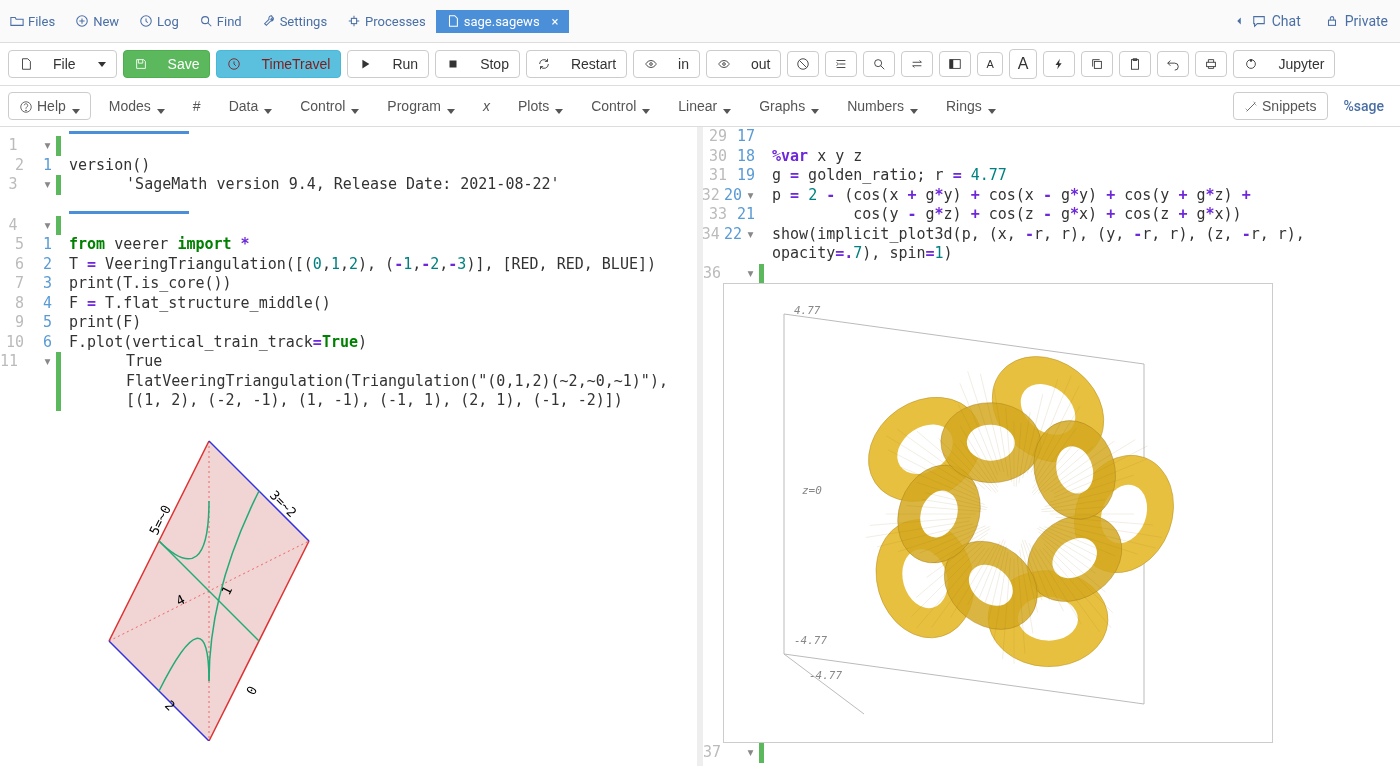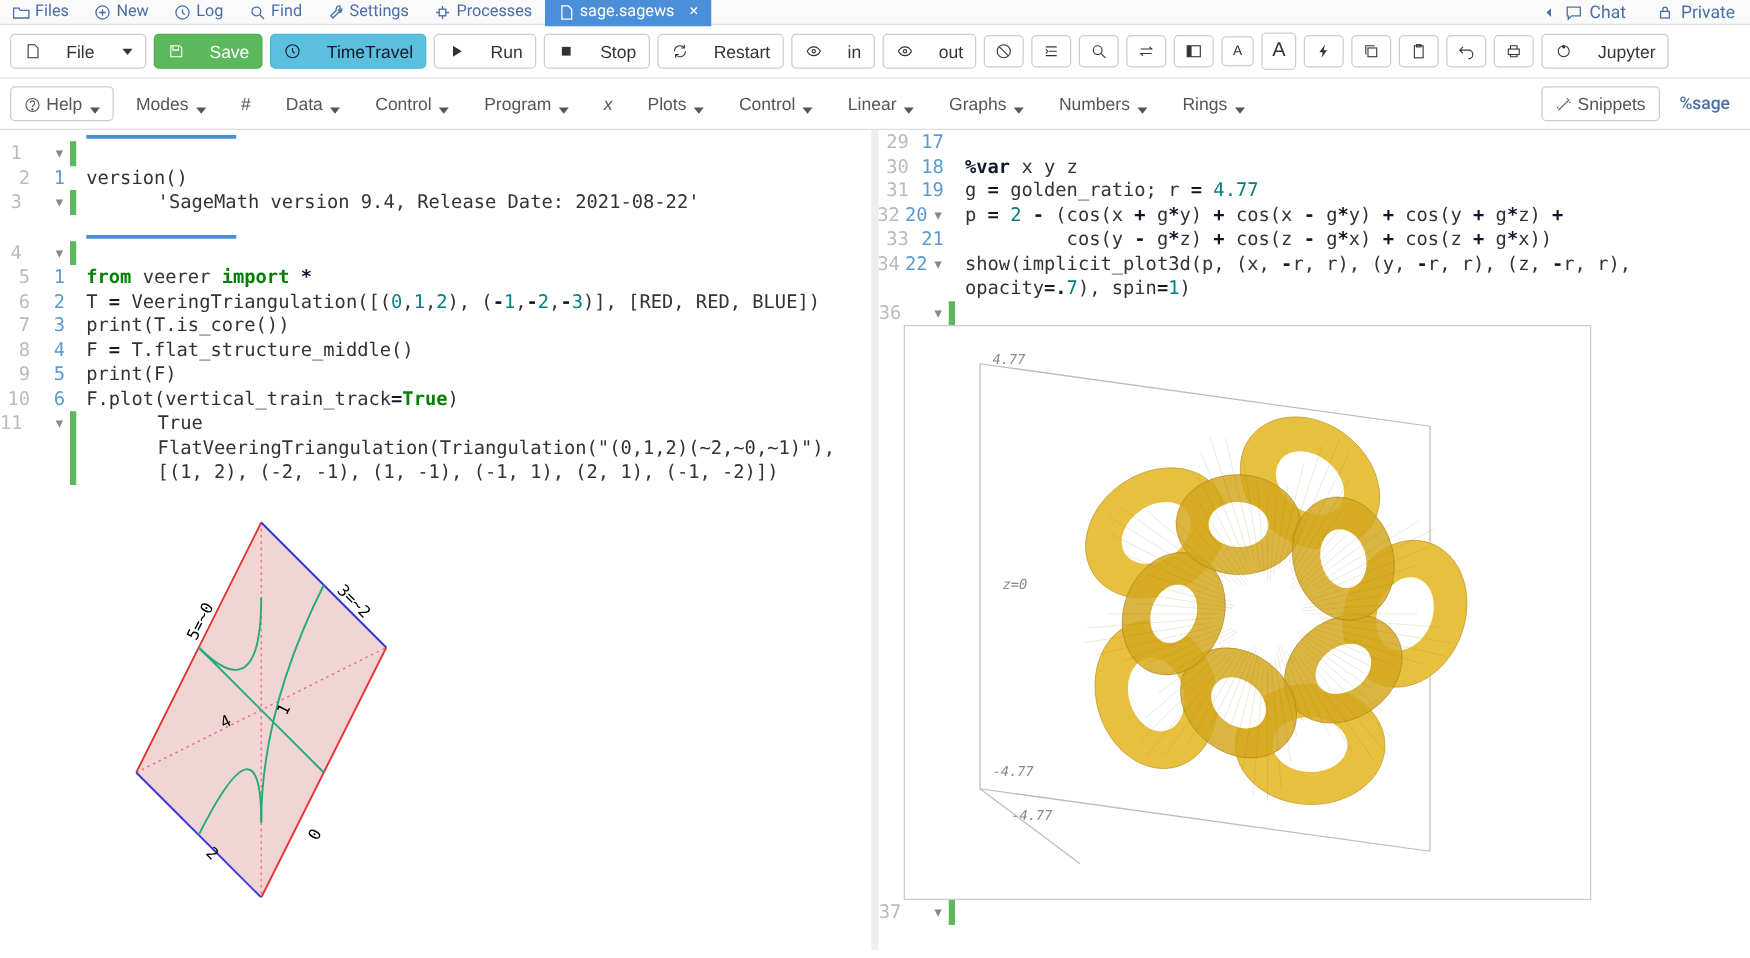--- a/index.html
+++ b/index.html
@@ -1,51 +1,51 @@
 <!DOCTYPE html>
 <html><head>
 <meta charset="utf-8">
 <style>
 * { box-sizing: border-box; margin: 0; padding: 0; }
 body { font-family: -apple-system, BlinkMacSystemFont, "Segoe UI", Roboto, sans-serif; font-size: 14px; color: #333; background: #fff; }
-.top-tabs { display: flex; align-items: center; border-bottom: 1px solid #ddd; height: 20px; background: #fafafa; }
+.top-tabs { display: flex; align-items: center; border-bottom: 1px solid #ddd; height: 43px; background: #fafafa; }
 .top-tabs .tab { display: flex; align-items: center; gap: 4px; padding: 4px 10px; color: #4a6fa5; cursor: pointer; font-size: 13px; }
 .top-tabs .tab.active { background: #4a8fd8; color: #fff; }
 .top-tabs .tab.active .close { color: #fff; margin-left: 8px; }
 .top-tabs .spacer { flex: 1; }
 .top-tabs .right-tab { display: flex; align-items: center; gap: 6px; padding: 4px 12px; color: #4a6fa5; cursor: pointer; font-size: 14px; }
 .icon { display: inline-flex; width: 14px; height: 14px; }
 .icon svg { width: 100%; height: 100%; }
 
 .toolbar { display: flex; align-items: center; gap: 6px; padding: 6px 8px; border-bottom: 1px solid #ddd; background: #fff; flex-wrap: nowrap; }
 .btn { display: inline-flex; align-items: center; gap: 20px; padding: 5px 10px; border: 1px solid #ccc; border-radius: 4px; background: #fff; cursor: pointer; font-size: 14px; color: #333; white-space: nowrap; }
 .btn.icon-only { padding: 5px 8px; }
 .btn.green { background: #5cb85c; border-color: #4cae4c; color: #fff; }
-.btn.blue { background: #5bc0de; border-color: #46b8da; color: #0f172a; }
+.btn.blue { background: #5bc0de; border-color: #46b8da; color: #7f1d1d; }
 .caret { width: 0; height: 0; border-left: 4px solid transparent; border-right: 4px solid transparent; border-top: 5px solid currentColor; margin-left: 2px; }
 
 .toolbar2 { display: flex; align-items: center; gap: 8px; padding: 6px 8px; border-bottom: 1px solid #ddd; background: #fff; }
 .drop { display: inline-flex; align-items: flex-end; gap: 4px; padding: 5px 10px; border: 1px solid #ccc; border-radius: 4px; background: #fff; cursor: pointer; font-size: 14px; color: #555; }
 .drop.no-border { border: none; }
 .toolbar2 .spacer { flex: 1; }
 .tag { padding: 5px 8px; color: #4a6fa5; font-weight: 500; text-align: center; }
 
 .main { display: flex; height: calc(100vh - 110px); }
 .pane { flex: 1; overflow: auto; position: relative; font-family: "SF Mono", Monaco, Consolas, monospace; font-size: 15px; }
 .pane.left { border-right: 6px solid #eee; }
 .row { display: flex; align-items: flex-start; line-height: 1.3; }
 .gutter { width: 56px; flex-shrink: 0; display: flex; justify-content: flex-end; padding-right: 4px; color: #999; user-select: none; }
 .gutter .gn1 { width: 24px; text-align: right; color: #bbb; }
 .gutter .gn2 { width: 24px; text-align: right; color: #5a9bd5; margin-left: 4px; }
 .gutter .gmark { color: #888; margin-left: 4px; }
 .bar { width: 5px; background: #5cb85c; flex-shrink: 0; margin-right: 8px; align-self: stretch; }
 .content { flex: 1; white-space: pre; padding-right: 10px; }
 .output { color: #333; padding-left: 30px; }
 .hl-kw { color: #008000; font-weight: bold; }
-.hl-op { color: #0f172a; font-weight: bold; }
+.hl-op { color: #6d28d9; font-weight: bold; }
 .hl-num { color: #008080; }
 .hl-str { color: #b04040; }
 .hl-const { color: #008000; font-weight: bold; }
 .hl-fn { color: #333; }
 .topline { height: 3px; background: #4a8fd8; width: 120px; margin-left: 69px; margin-top: 4px; margin-bottom: 2px; }
 
 .plot-area { margin-left: 69px; margin-top: 10px; }
 .plot-left svg { width: 260px; height: 320px; }
 .plot-right { width: 550px; height: 460px; border: 1px solid #ccc; background: #fff; position: relative; margin-left: 20px; }
 .axis-label { position: absolute; font-size: 11px; color: #888; font-style: italic; }

